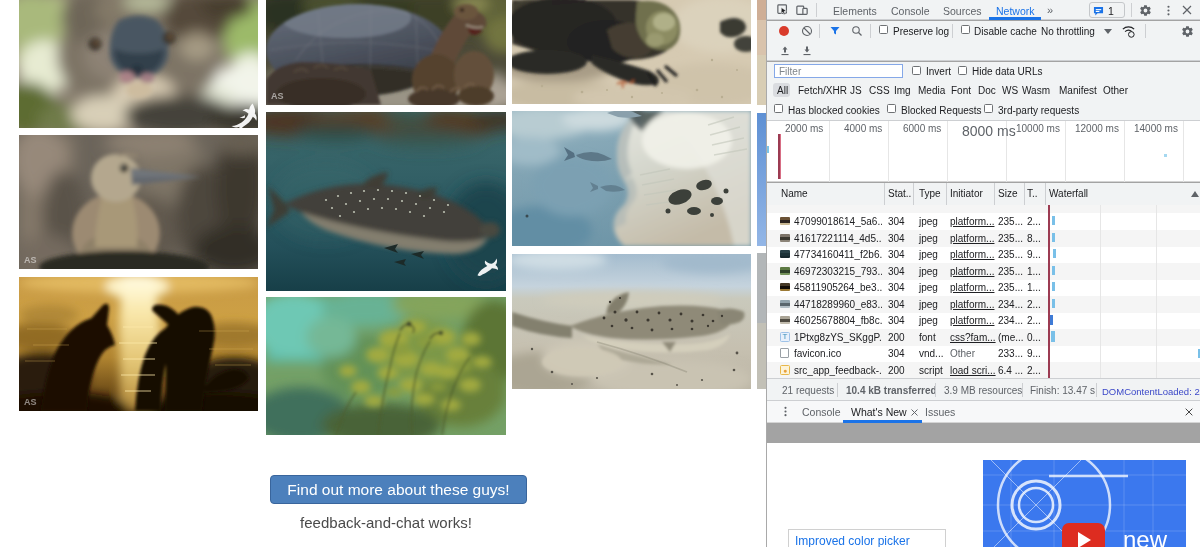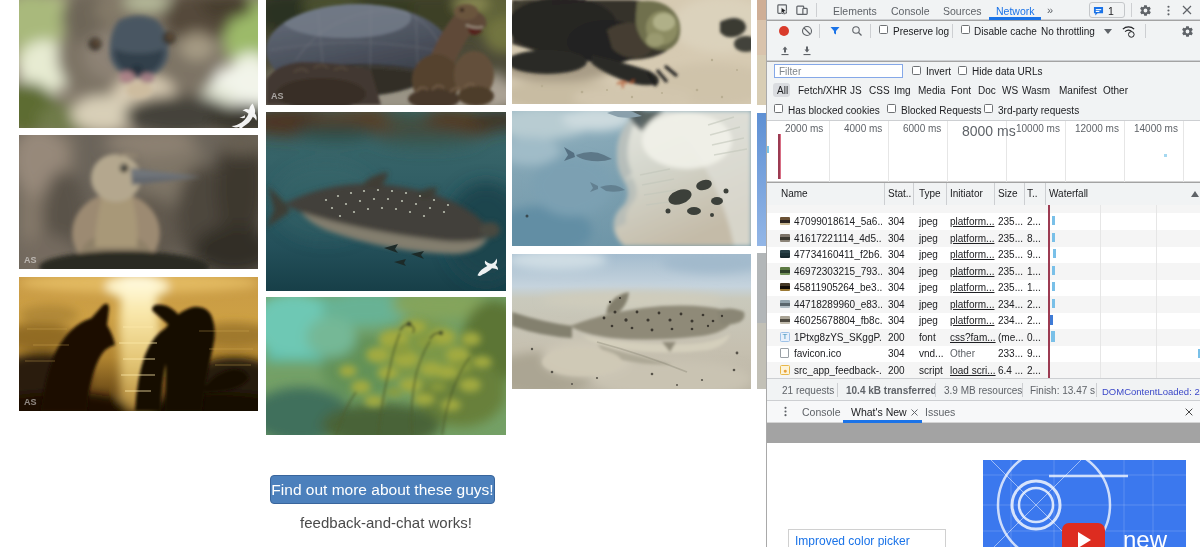--- a/index.html
+++ b/index.html
@@ -1,21 +1,21 @@
 <!DOCTYPE html>
 <html><head>
 <meta charset="utf-8">
 <style>
 * { margin:0; padding:0; box-sizing:border-box; }
 html,body { width:1200px; height:547px; background:#fff; overflow:hidden;
   font-family:"Liberation Sans", sans-serif; }
 #stage { position:relative; width:1200px; height:547px; background:#fff; overflow:hidden; }
 .ph { position:absolute; overflow:hidden; outline:1px solid rgba(25,25,35,0.4); outline-offset:-1px; }
 .ph svg { position:absolute; left:0; top:0; width:100%; height:100%; }
-#btn { position:absolute; left:270px; top:475px; width:225px; height:29px;
+#btn { position:absolute; left:270px; top:475px; width:257px; height:29px;
   background:#4c80bc; border:1px solid #39659c; border-radius:4px;
   color:#fff; font-size:15.5px; text-align:center; line-height:27px; }
 #caption { position:absolute; left:270px; top:514px; width:232px; text-align:center;
   color:#4a4a4a; font-size:15px; }
 
 #dt { position:absolute; left:766px; top:0; width:434px; height:547px; background:#a3a3a3;
   border-left:1px solid #a9a9a9; font-size:10.5px; color:#202124; }
 #dt .bar { position:absolute; left:0; width:434px; background:#f1f3f4; }
 .sep { position:absolute; width:1px; background:#cdcfd2; }
 .cb { position:absolute; width:9px; height:9px; border:1px solid #6e7174; border-radius:1.5px; background:#fff; }

